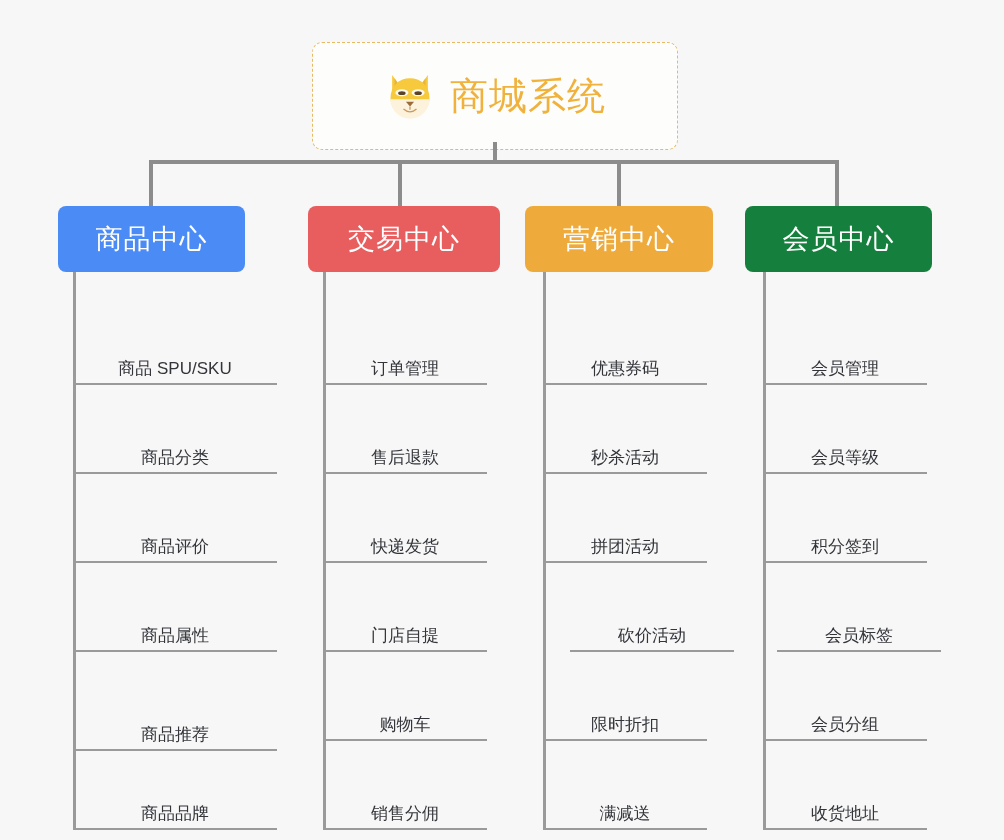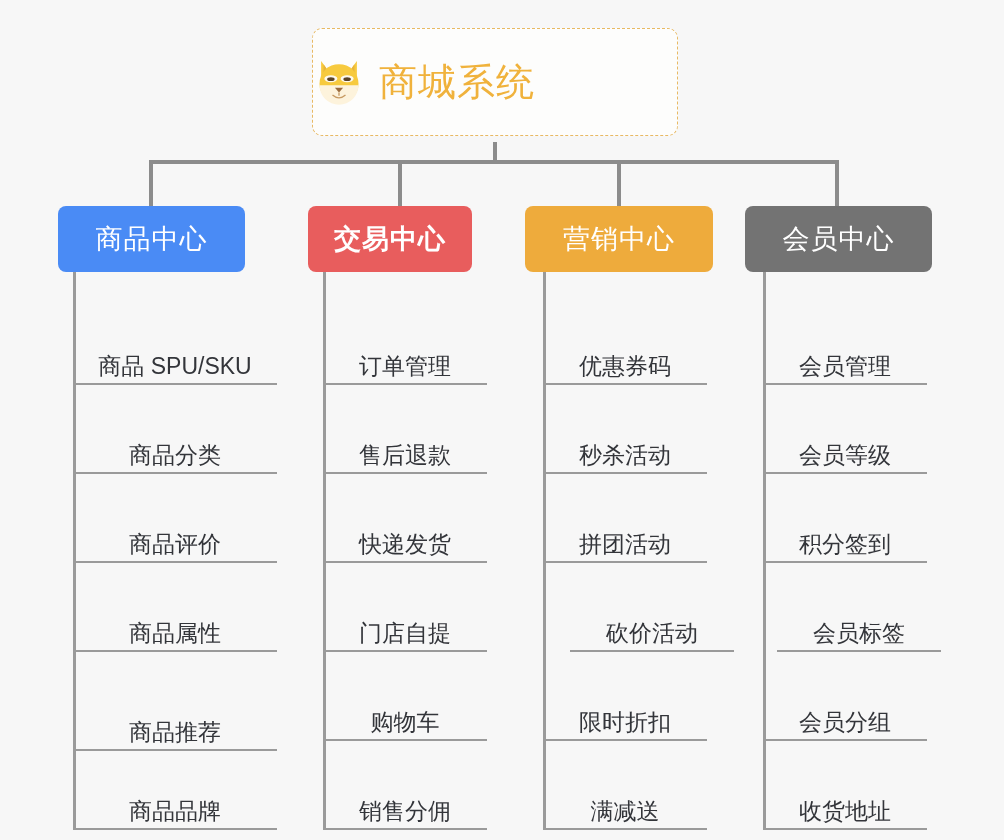--- a/index.html
+++ b/index.html
@@ -14,28 +14,29 @@
     position: relative;
     width: 1004px;
     height: 840px;
     background: #f7f7f7;
   }
 
   
   .root-node {
     position: absolute;
     left: 312px;
-    top: 28px;
+    top: 42px;
     width: 366px;
     height: 108px;
     background: #fdfdfc;
     border: 1px dashed #e8b963;
     border-radius: 10px;
     display: flex;
     align-items: center;
+    justify-content: center;
     gap: 14px;
   }
   .root-icon {
     width: 52px;
     height: 52px;
     flex: 0 0 auto;
     display: block;
   }
   .root-title {
     font-size: 38px;
@@ -81,21 +82,21 @@
   .leaf {
     position: absolute;
     height: 89px;
     border-bottom: 2px solid #9a9a9a;
     display: flex;
     align-items: flex-end;
     justify-content: center;
     padding-bottom: 4px;
   }
   .leaf-label {
-    font-size: 23px;
+    font-size: 17px;
     color: #33353a;
     line-height: 1.15;
     white-space: nowrap;
   }
 </style>
 </head>
 <body>
 
 <div id="canvas">
 
@@ -142,21 +143,21 @@
       </div>
       <div class="leaf" style="left: 73px; width: 204px; top: 563px;">
         <span class="leaf-label">商品属性</span>
       </div>
       <div class="leaf" style="left: 73px; width: 204px; top: 662px;">
         <span class="leaf-label">商品推荐</span>
       </div>
       <div class="leaf" style="left: 73px; width: 204px; top: 741px;">
         <span class="leaf-label">商品品牌</span>
       </div>
-      <div class="cat-box" style="left: 308px; width: 164px; background: rgb(232, 93, 93); font-weight: bold;">
+      <div class="cat-box" style="left: 308px; width: 192px; background: rgb(232, 93, 93);">
         <div class="cat-label">交易中心</div>
       </div>
       <div class="trunk" style="left: 323px; top: 272px; height: 558px;"></div>
       <div class="leaf" style="left: 323px; width: 164px; top: 296px;">
         <span class="leaf-label">订单管理</span>
       </div>
       <div class="leaf" style="left: 323px; width: 164px; top: 385px;">
         <span class="leaf-label">售后退款</span>
       </div>
       <div class="leaf" style="left: 323px; width: 164px; top: 474px;">
@@ -186,21 +187,21 @@
       </div>
       <div class="leaf" style="left: 543px; width: 164px; top: 563px; margin-left: 27px;">
         <span class="leaf-label">砍价活动</span>
       </div>
       <div class="leaf" style="left: 543px; width: 164px; top: 652px;">
         <span class="leaf-label">限时折扣</span>
       </div>
       <div class="leaf" style="left: 543px; width: 164px; top: 741px;">
         <span class="leaf-label">满减送</span>
       </div>
-      <div class="cat-box" style="left: 745px; width: 187px; background: #737373;">
+      <div class="cat-box" style="left: 745px; width: 187px; background: #15803d;">
         <div class="cat-label">会员中心</div>
       </div>
       <div class="trunk" style="left: 763px; top: 272px; height: 558px;"></div>
       <div class="leaf" style="left: 763px; width: 164px; top: 296px;">
         <span class="leaf-label">会员管理</span>
       </div>
       <div class="leaf" style="left: 763px; width: 164px; top: 385px;">
         <span class="leaf-label">会员等级</span>
       </div>
       <div class="leaf" style="left: 763px; width: 164px; top: 474px;">

